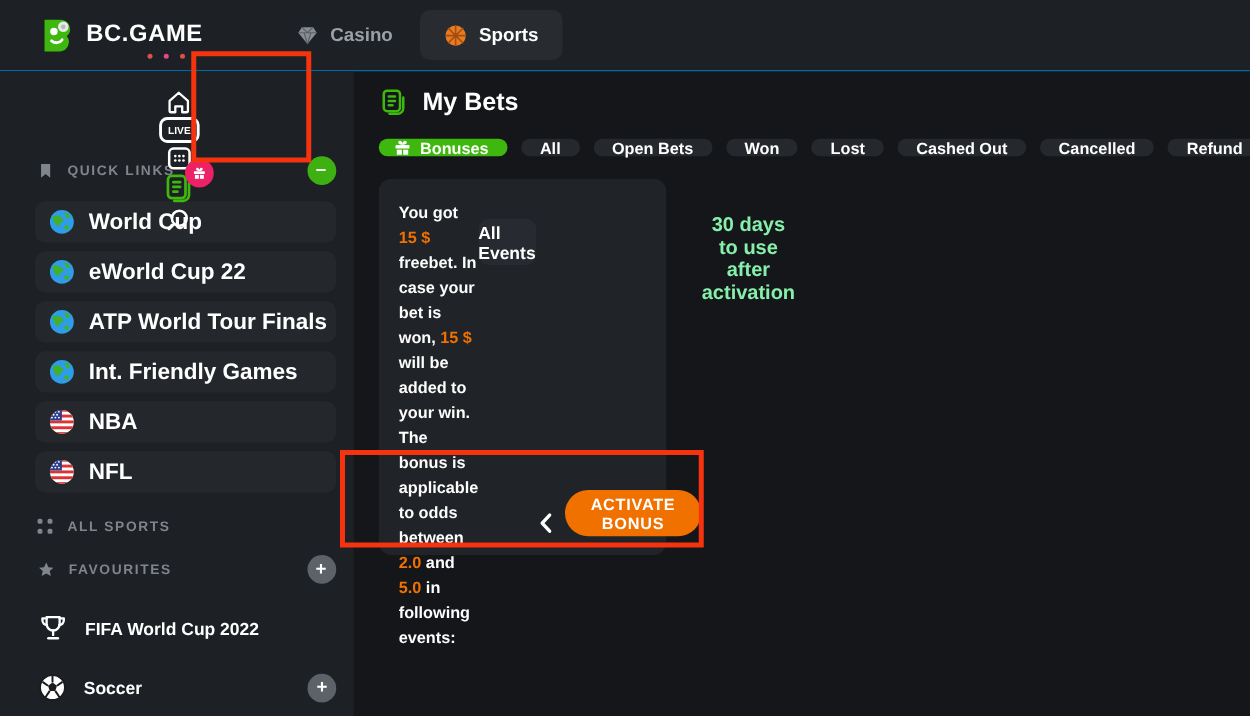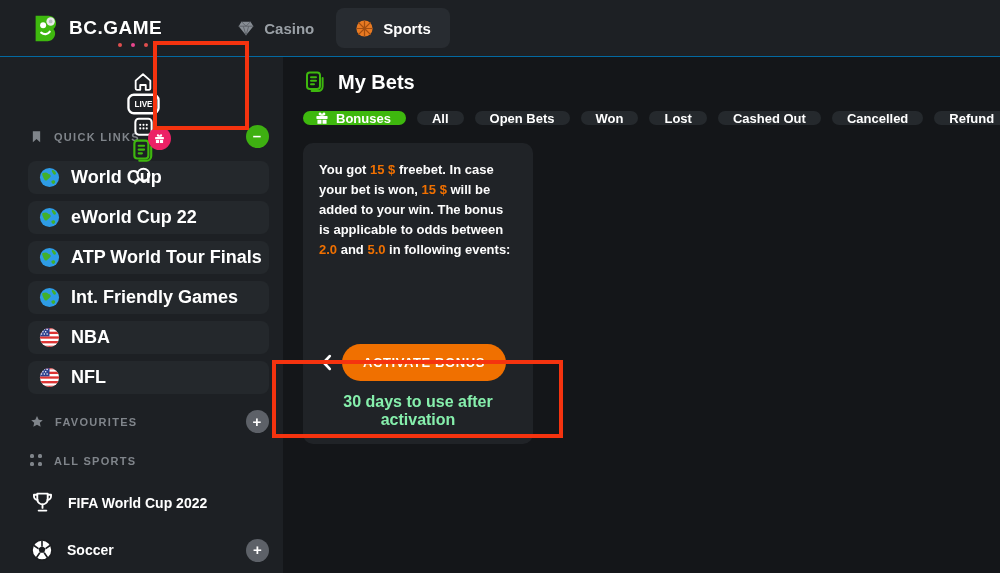--- a/index.html
+++ b/index.html
@@ -81,31 +81,31 @@
   .pills { display:flex; gap:11px; margin-top:16px; }
   .pill {
     background:#25292d; color:#fff; font-size:13px; font-weight:700;
     height:14px; border-radius:14px; padding:0 15px; display:flex;
     align-items:center; cursor:pointer; white-space:nowrap;
   }
   .pill.active { background:#3eb80e; gap:7px; padding:0 15px 0 12px; }
 
   .bonus-card {
     margin-top:18px; width:230px; height:301px; background:#202327;
-    border-radius:10px; padding:17px 16px 15px; display:flex; flex-direction:column;
+    border-radius:10px; padding:17px 16px 15px; display:flex; flex-direction:row;
   }
   .bonus-text { font-size:13px; line-height:20px; font-weight:600; color:#fdfdfd; }
   .bonus-text .orange { color:#f07000; font-weight:700; }
   .all-events-btn {
     margin-top:15px; height:37px; background:#272b31; border-radius:8px;
     display:flex; align-items:center; justify-content:center;
     font-size:14px; font-weight:700; cursor:pointer;
   }
   .flex-spacer { flex:1; }
-  .activate-row { display:flex; align-items:center; gap:8px; }
+  .activate-row { display:flex; align-items:flex-end; gap:8px; }
   .chevron-btn { display:flex; align-items:center; cursor:pointer; padding:2px; }
   .activate-btn {
     height:37px; border-radius:19px; background:#f07000; border:none; color:#fff;
     font-family:inherit; font-size:13px; font-weight:700; letter-spacing:.6px;
     padding:0 21px; cursor:pointer;
   }
   .bonus-caption {
     margin-top:12px; text-align:center; font-size:16px; font-weight:600; color:#86efac;
   }
 
@@ -308,37 +308,37 @@
                 <circle cx="2.7" cy="7.4" r=".8"></circle>
                 <circle cx="5.6" cy="7.4" r=".8"></circle>
                 <circle cx="8.5" cy="7.4" r=".8"></circle>
               </g>
           </g>
         </svg>
         <span>NFL</span>
       </div>
     </div>
 
-    <div class="sec-header" style="margin-top:16px">
-      <svg width="14" height="14" viewBox="0 0 16 16" fill="#80858b">
-        <path d="M8 1.2l2 4.2 4.6.5-3.4 3 1 4.5L8 11.1 3.8 13.4l1-4.5-3.4-3 4.6-.5z"></path>
-      </svg>
-      <span>FAVOURITES</span>
-      <span class="spacer"></span>
-      <span class="circle-btn gray plus"></span>
-    </div>
-
     <div class="sec-header" style="margin-top:21px">
       <span class="grid-icon">
           <i></i>
           <i></i>
           <i></i>
           <i></i>
         </span>
       <span>ALL SPORTS</span>
+    </div>
+
+    <div class="sec-header" style="margin-top:16px">
+      <svg width="14" height="14" viewBox="0 0 16 16" fill="#80858b">
+        <path d="M8 1.2l2 4.2 4.6.5-3.4 3 1 4.5L8 11.1 3.8 13.4l1-4.5-3.4-3 4.6-.5z"></path>
+      </svg>
+      <span>FAVOURITES</span>
+      <span class="spacer"></span>
+      <span class="circle-btn gray plus"></span>
     </div>
 
     <div class="sport-row">
       <svg width="25" height="25" viewBox="0 0 24 24" fill="none" stroke="#fff" stroke-width="1.8" stroke-linecap="round" stroke-linejoin="round">
         <path d="M7 3.5h10v5.3a5 5 0 0 1-10 0z"></path>
         <path d="M7 4.5H3.8V6a3.6 3.6 0 0 0 3.5 3.6"></path>
         <path d="M17 4.5h3.2V6a3.6 3.6 0 0 1-3.5 3.6"></path>
         <path d="M12 13.8v3.4"></path>
           <path d="M8.3 19.8h7.4"></path>
       </svg>
@@ -399,20 +399,23 @@
       <div class="pill">
           <span>Refund</span>
         </div>
     </div>
 
     <div class="bonus-card">
       <div class="bonus-text">
         <span>You got </span><span class="orange">15 $</span><span> freebet. In case your bet is won, </span><span class="orange">15 $</span><span> will be added to your win. The bonus is applicable to odds between </span><span class="orange">2.0</span><span> and </span><span class="orange">5.0</span><span> in following events:</span>
       </div>
 
+      <div class="all-events-btn">
+        <span>All Events</span>
+      </div>
 
       <div class="flex-spacer"></div>
 
       <div class="activate-row">
         <span class="chevron-btn">
           <svg width="11" height="17" viewBox="0 0 12 18" fill="none" stroke="#fff" stroke-width="3" stroke-linecap="round" stroke-linejoin="round">
             <path d="M9.5 2 3 9l6.5 7"></path>
           </svg>
         </span>
         <button class="activate-btn">ACTIVATE BONUS</button>

